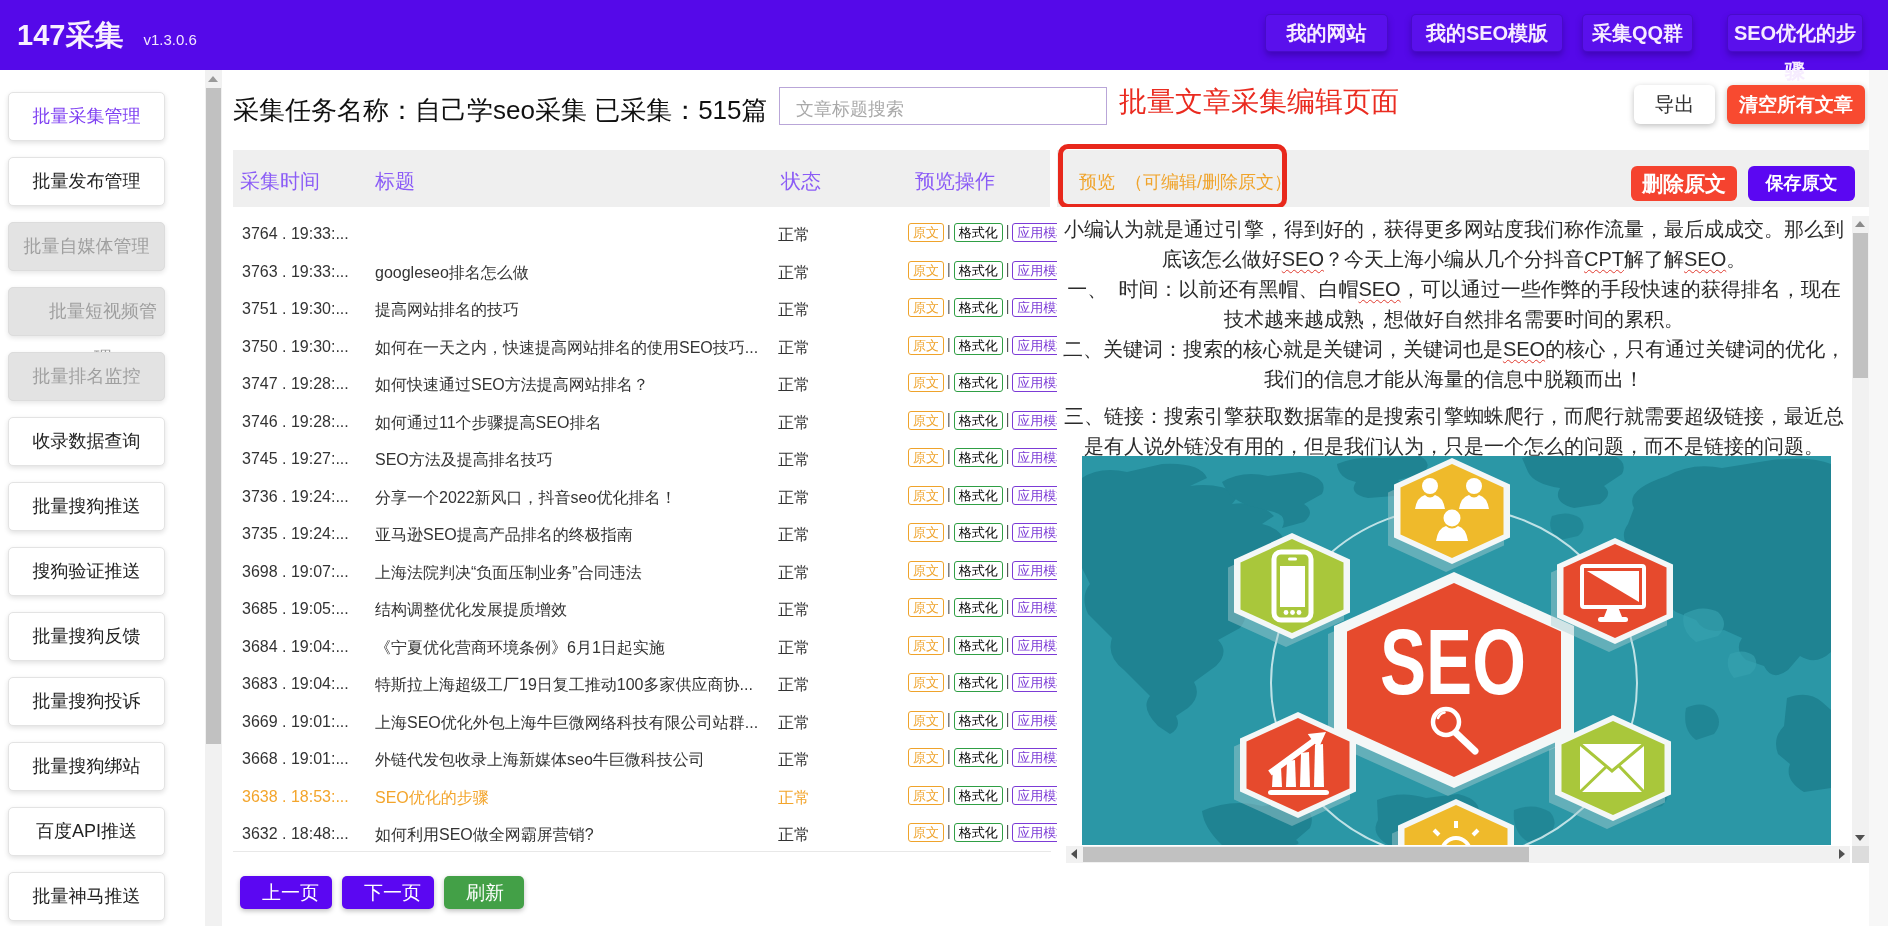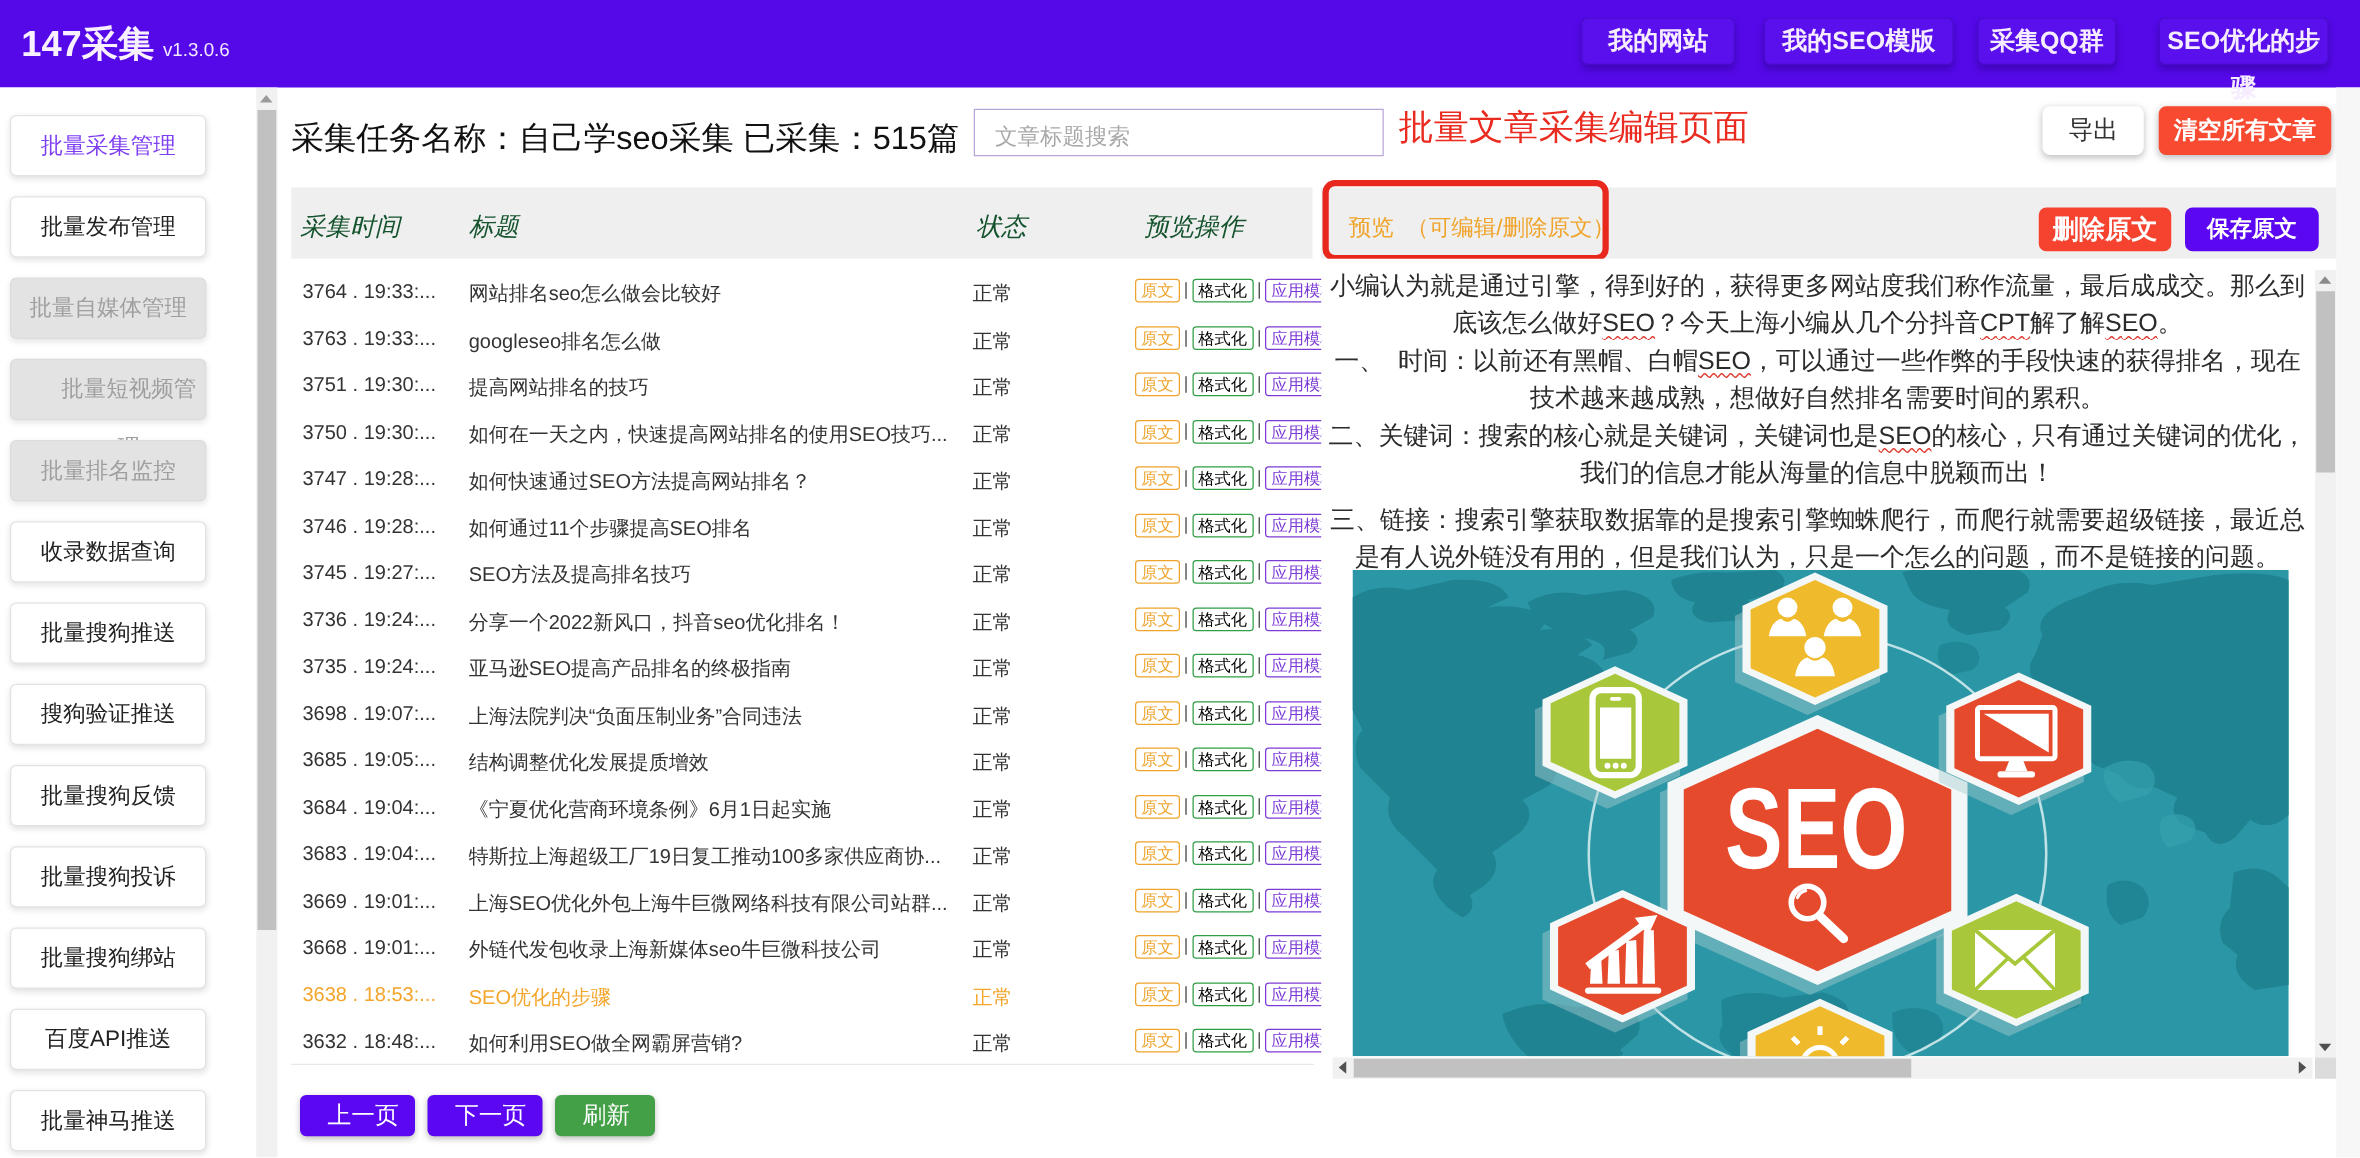--- a/index.html
+++ b/index.html
@@ -3,21 +3,21 @@
 <meta charset="utf-8">
 <title>147采集</title>
 <style>
 * { margin:0; padding:0; box-sizing:border-box; }
 html,body { width:1888px; height:926px; overflow:hidden; background:#fff; font-family:"Liberation Sans", sans-serif; }
 #page { position:relative; width:1888px; height:926px; }
 
 
 #hdr { position:absolute; left:0; top:0; width:1888px; height:70px; background:#5509e9; }
 #logo { position:absolute; left:17px; top:16px; color:#f8efff; font-size:29px; font-weight:bold; }
-#logo .ver { font-size:15px; font-weight:normal; margin-left:7px; color:#f3e8ff; }
+#logo .ver { font-size:15px; font-weight:normal; margin-left:20px; color:#f3e8ff; }
 .navbtn { position:absolute; top:14px; height:38px; border-radius:5px; background:#5a10ec;
   box-shadow:0 4px 6px rgba(40,0,130,.45), inset 0 0 0 1px rgba(30,0,110,.28);
   color:#f6ecff; font-size:20px; font-weight:bold; text-align:center; line-height:38px; }
 
 
 #side { position:absolute; left:0; top:70px; width:205px; height:856px; background:#fff; }
 .sbtn { position:absolute; left:8px; width:157px; height:49px; background:#fff; border:1px solid #e3e3e3;
   border-radius:5px; box-shadow:0 2px 5px rgba(0,0,0,.12); text-align:center; line-height:47px;
   font-size:18px; color:#222; }
 .sbtn.active { color:#7e3ff2; }
@@ -32,21 +32,21 @@
 #title { position:absolute; left:233px; top:93px; font-size:26px; color:#111; }
 #search { position:absolute; left:779px; top:87px; width:328px; height:38px; border:1px solid #b9a6d8; background:#fff; }
 #search span { position:absolute; left:16px; top:9px; font-size:18px; color:#a9a9a9; }
 #annot { position:absolute; left:1119px; top:83px; font-size:28px; letter-spacing:0px; color:#ea2b20; }
 .btn { position:absolute; border-radius:6px; text-align:center; color:#fff; }
 #btn-export { left:1634px; top:85px; width:81px; height:39px; background:#fff; color:#333; font-size:20px; line-height:39px; box-shadow:0 2px 6px rgba(0,0,0,.25); }
 #btn-clear { left:1727px; top:85px; width:138px; height:39px; background:#f84a30; font-size:19px; font-weight:bold; line-height:39px; box-shadow:0 2px 6px rgba(0,0,0,.25); }
 
 
 #thead { position:absolute; left:233px; top:150px; width:817px; height:57px; background:#efefef; }
-#thead div { position:absolute; top:18px; font-size:20px; color:#14532d;font-style:italic; }
+#thead div { position:absolute; top:18px; font-size:20px; color:#8b5cf6; }
 .row { position:absolute; left:233px; width:818px; height:38px; font-size:16px; color:#333; }
 .row .c1 { position:absolute; left:9px; top:10px; }
 .row .c2 { position:absolute; left:142px; top:10px; width:402px; overflow:hidden; white-space:nowrap; }
 .row .c3 { position:absolute; left:545px; top:10px; }
 .row .ops { position:absolute; left:675px; top:8px; white-space:nowrap; }
 .tag { display:inline-block; border:1.5px solid; border-radius:3px; font-size:13px; line-height:13px; padding:2px 4px; vertical-align:top; }
 .tag.o { color:#efa32b; border-color:#efa32b; }
 .tag.g { color:#000000; border-color:#2f9e44; }
 .tag.p { color:#7c3bd6; border-color:#7c3bd6; }
 .sep { color:#555; font-size:14px; line-height:17px; margin:0 3px; vertical-align:top; }
@@ -119,21 +119,20 @@
   <div id="thead">
     <div style="left:7px;">采集时间</div>
     <div style="left:142px;">标题</div>
     <div style="left:548px;">状态</div>
     <div style="left:682px;">预览操作</div>
   </div>
 
   <div id="rows">
       <div class="row" style="top:215px">
         <div class="c1">3764 . 19:33:...</div>
-        <div class="c2">网站排名seo怎么做会比较好</div>
         <div class="c3">正常</div>
         <div class="ops"><span class="tag o">原文</span><span class="sep">|</span><span class="tag g">格式化</span><span class="sep">|</span><span class="tag p">应用模板</span></div>
       </div>
       <div class="row" style="top:252.5px">
         <div class="c1">3763 . 19:33:...</div>
         <div class="c2">googleseo排名怎么做</div>
         <div class="c3">正常</div>
         <div class="ops"><span class="tag o">原文</span><span class="sep">|</span><span class="tag g">格式化</span><span class="sep">|</span><span class="tag p">应用模板</span></div>
       </div>
       <div class="row" style="top:290px">

